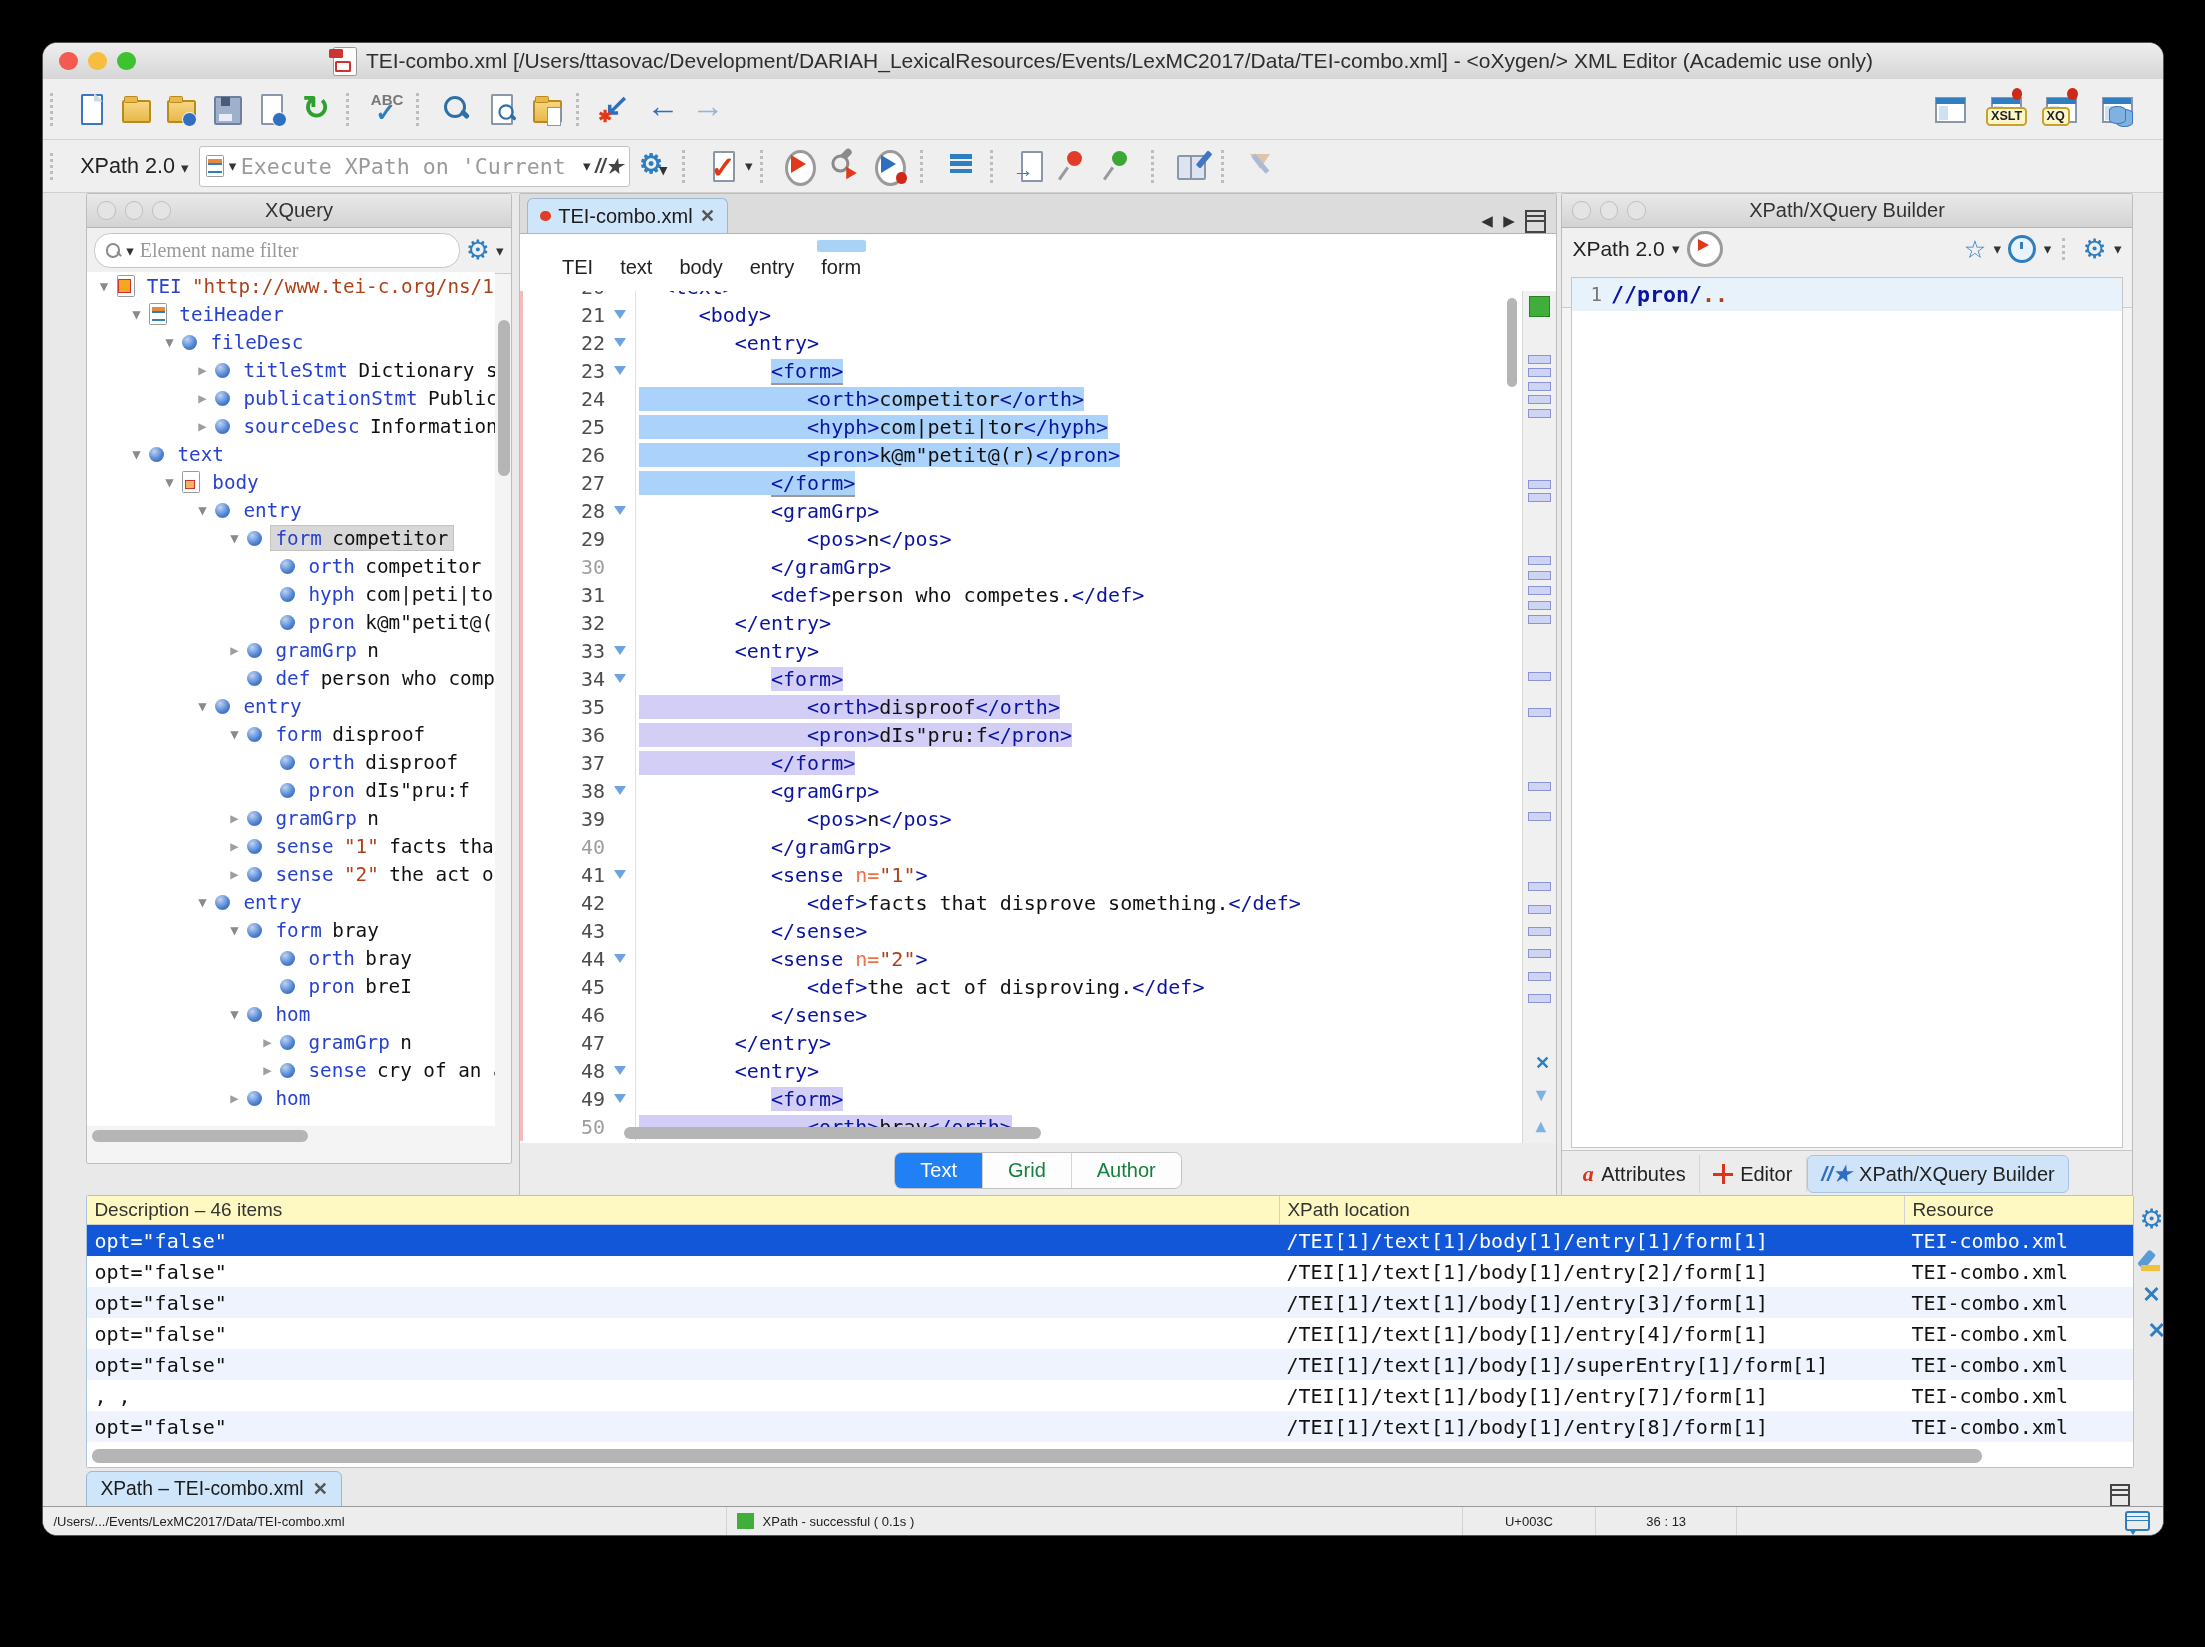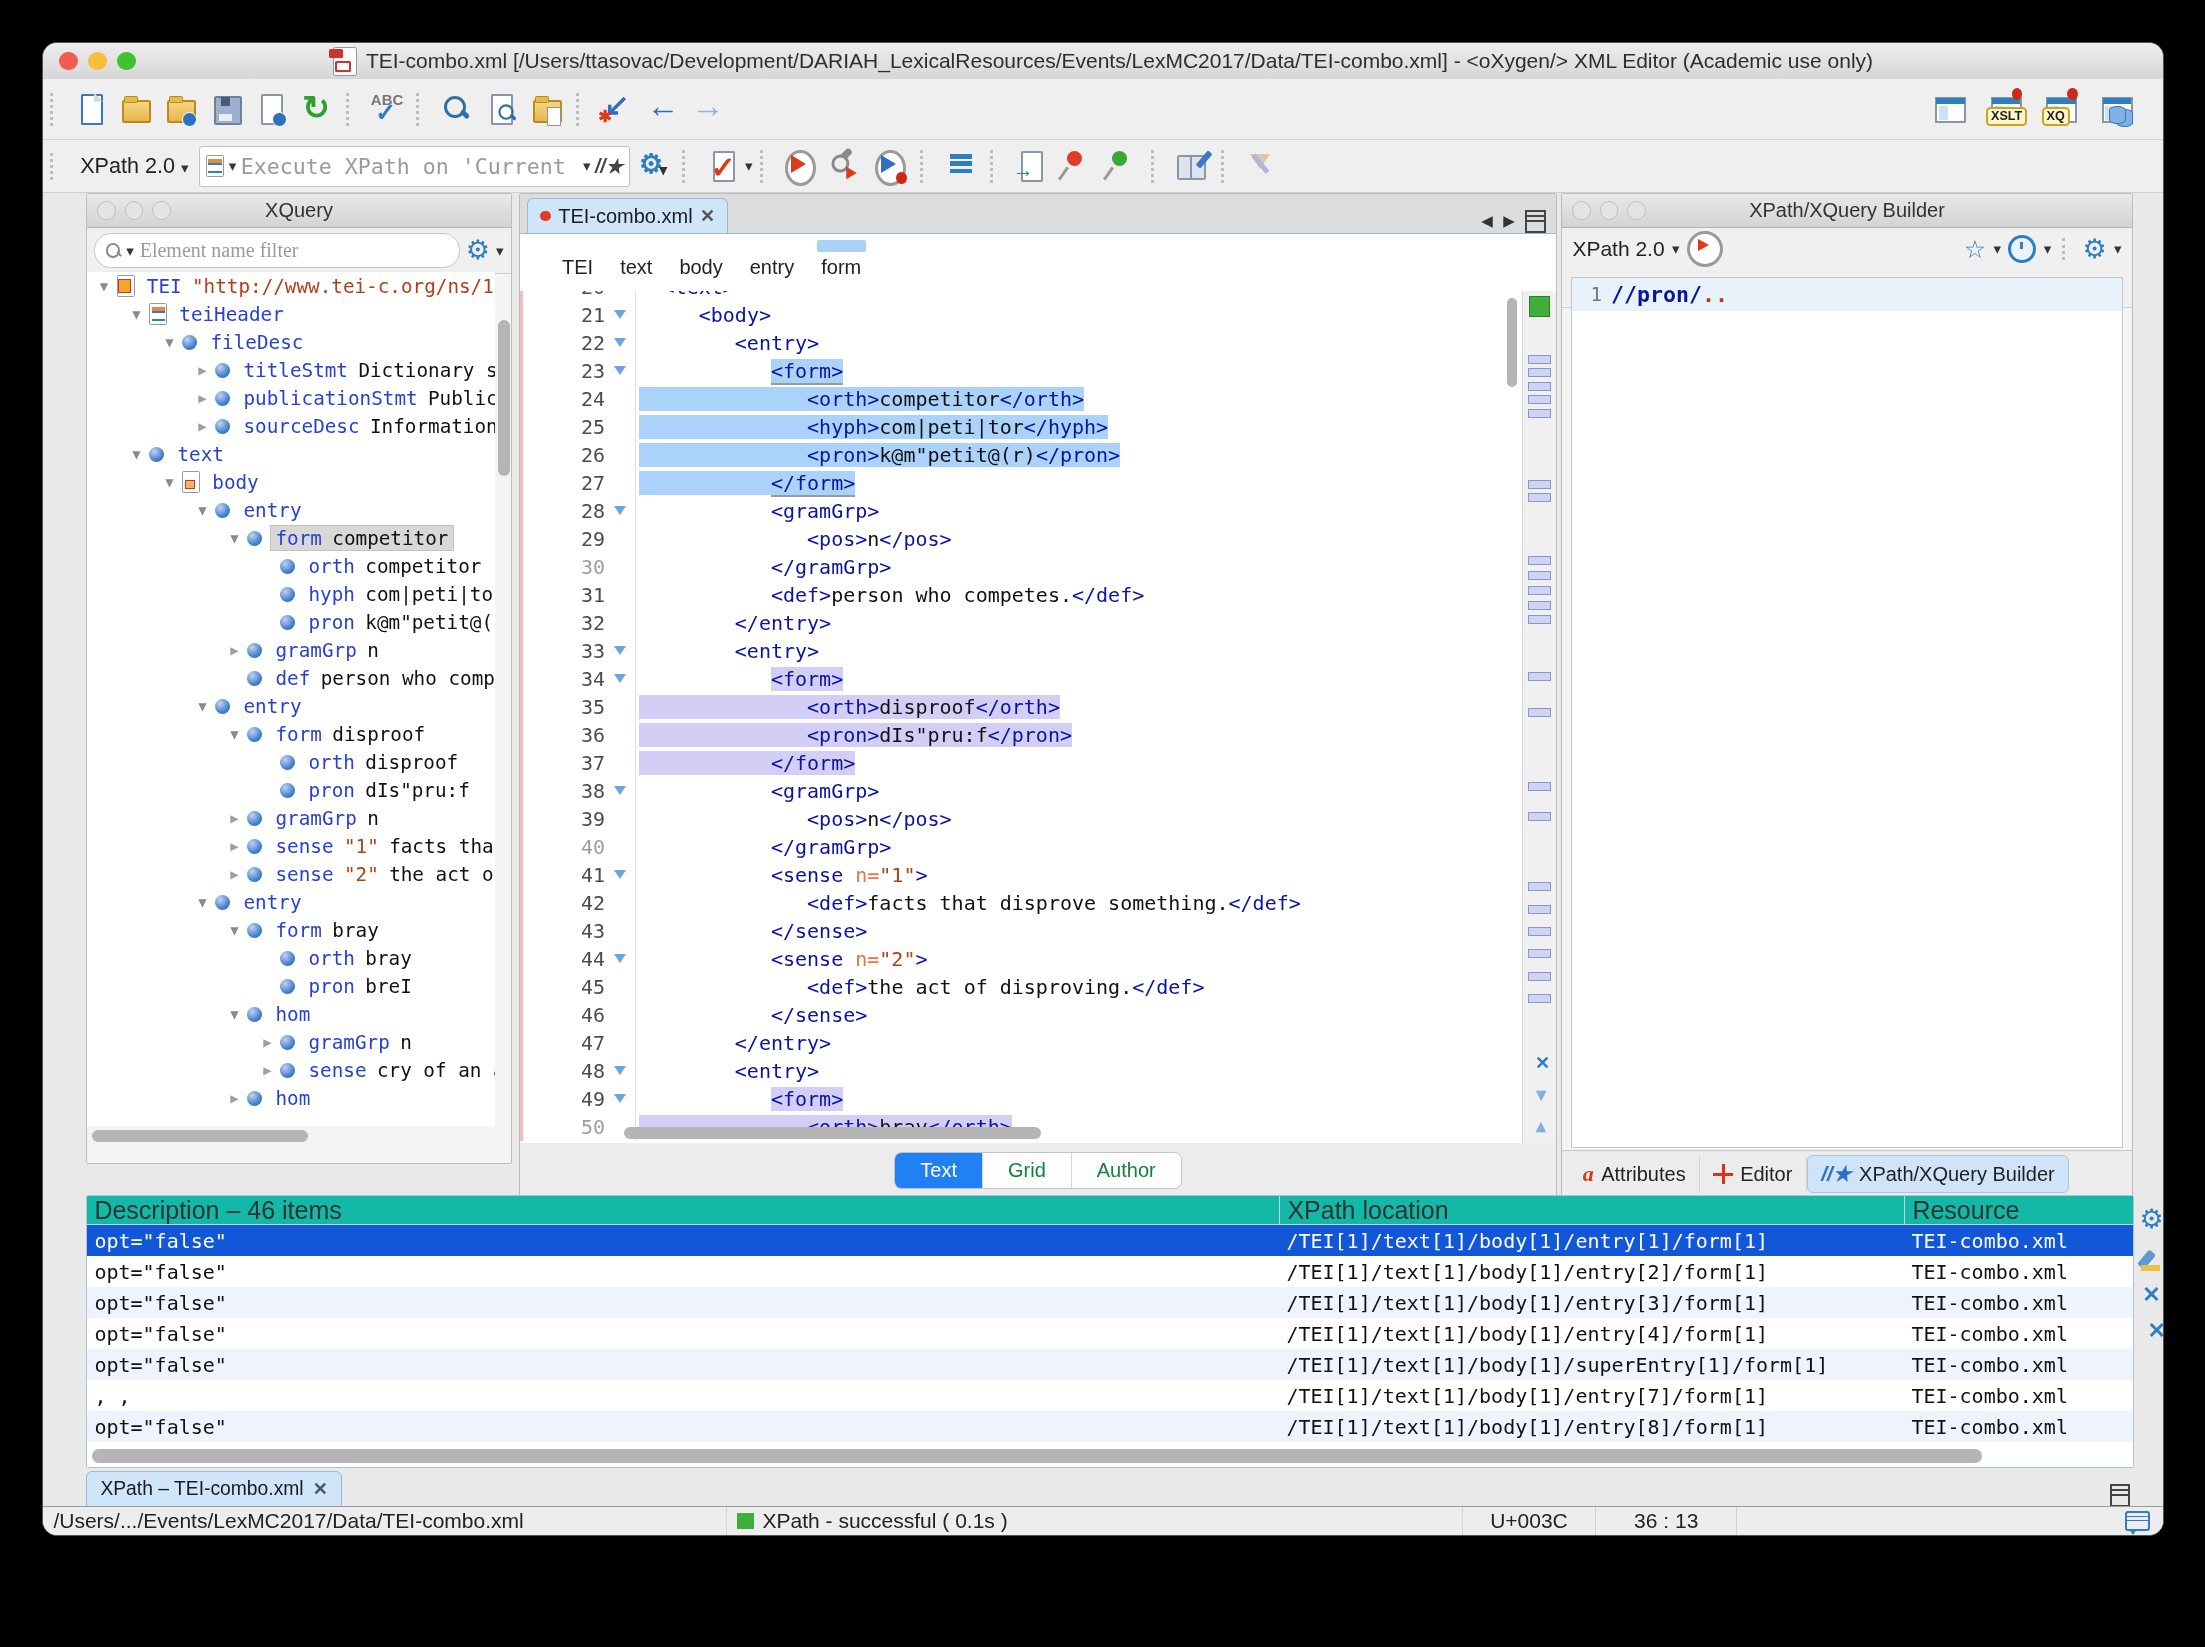--- a/index.html
+++ b/index.html
@@ -158,43 +158,43 @@
   .rtab{display:flex;align-items:center;gap:7.4px;padding:6px 13.4px;border-right:1.5px solid #d6d6d6;white-space:nowrap}
   .rtab.active{background:#cfe4f9;border:0.7px solid #a9c4de;border-radius:6px;border-right:0.7px solid #a9c4de}
   .aico{color:#d8341c;font-style:italic;font-weight:bold;font-size:22px;font-family:"Liberation Serif",serif}
   .treeico{width:19.3px;height:19.3px;position:relative}
   .treeico::before{content:"";position:absolute;left:8.2px;top:0;width:3px;height:19.3px;background:#d8341c}
   .treeico::after{content:"";position:absolute;left:0;top:8.2px;width:19.3px;height:3px;background:#d8341c}
   .xpico{color:#2f6fc0;font-weight:bold;font-style:italic;font-size:21px}
 
   
   #results{position:absolute;left:43px;top:1152px;width:2046px;height:271px;background:#fff;border:1.5px solid #aac4dd;border-radius:1.5px;overflow:hidden}
-  .rhead{display:grid;grid-template-columns:1192px 625px auto;height:28px;background:#14b8a6;border-bottom:0.7px solid #d0d0d0;
-     font-size:25px;color:#333;align-items:center}
+  .rhead{display:grid;grid-template-columns:1192px 625px auto;height:28px;background:#fef9c3;border-bottom:0.7px solid #d0d0d0;
+     font-size:19px;color:#333;align-items:center}
   .rhead div{padding-left:7.4px;border-left:0.7px solid #d0d0d0;height:100%;display:flex;align-items:center}
   .rhead div:first-child{border-left:none}
   .rrow{display:grid;grid-template-columns:1192px 625px auto;height:31px;align-items:center;
      font-family:"DejaVu Sans Mono",monospace;font-size:20px;color:#111}
   .rrow div{padding-left:7.4px;white-space:nowrap;overflow:hidden}
   .rrow:nth-child(odd){background:#eef3fd}
   .rrow.sel{background:#1157d8;color:#fff}
   .res-hscroll{position:absolute;left:4.5px;bottom:4.5px;width:1890px;height:13.4px;border-radius:6.7px;background:#b5b5b5}
   #res-tools{position:absolute;left:2092px;top:1155px;width:33px;height:268px;display:flex;flex-direction:column;align-items:center;gap:13.4px;padding-top:4.5px}
   .xblue{color:#2f7fc0;font-weight:bold;font-size:22px;line-height:22px}
   .hlpen{width:22px;height:22px;position:relative}
   .hlpen::before{content:"";position:absolute;left:1.5px;top:1.5px;width:9px;height:19.3px;background:#5b9bd5;transform:rotate(40deg);border-radius:2.2px}
   .hlpen::after{content:"";position:absolute;left:0;bottom:0;width:19.3px;height:6px;background:#f0c040}
 
   
   .btabrow{position:absolute;left:43px;top:1427px;right:33px;height:37px;display:flex;align-items:flex-end}
   .btab{background:#cfe5fa;border:0.7px solid #9cb8d2;border-radius:6px 6px 0 0;display:flex;align-items:center;gap:9px;
      padding:6px 13.4px;font-size:19.3px;color:#1b1b1b}
   .btab-listico{margin-left:auto}
   .statusbar{position:absolute;left:0;right:0;bottom:0;height:28px;background:#ededed;border-top:1.5px solid #9a9a9a;
-     display:flex;align-items:center;font-size:21px;color:#222}
+     display:flex;align-items:center;font-size:13px;color:#222}
   .st{height:100%;display:flex;align-items:center;padding:0 10.4px;border-right:1.5px solid #d2d2d2;white-space:nowrap}
   .gsq{width:16.4px;height:16.4px;background:#3fae3b;margin-right:9px}
   .bubble{width:21px;height:16.4px;border:2.2px solid #2f7fc0;border-radius:3px;position:relative;
      background:linear-gradient(transparent 0 3px,#2f7fc0 3px 4.5px,transparent 4.5px 6.7px,#2f7fc0 6.7px 8.2px,transparent 8.2px)}
   .bubble::after{content:"";position:absolute;left:2.2px;bottom:-6px;border-left:4.5px solid transparent;border-right:4.5px solid transparent;border-top:6px solid #2f7fc0}
 </style>
 </head>
 <body>
 
 <div class="win">

